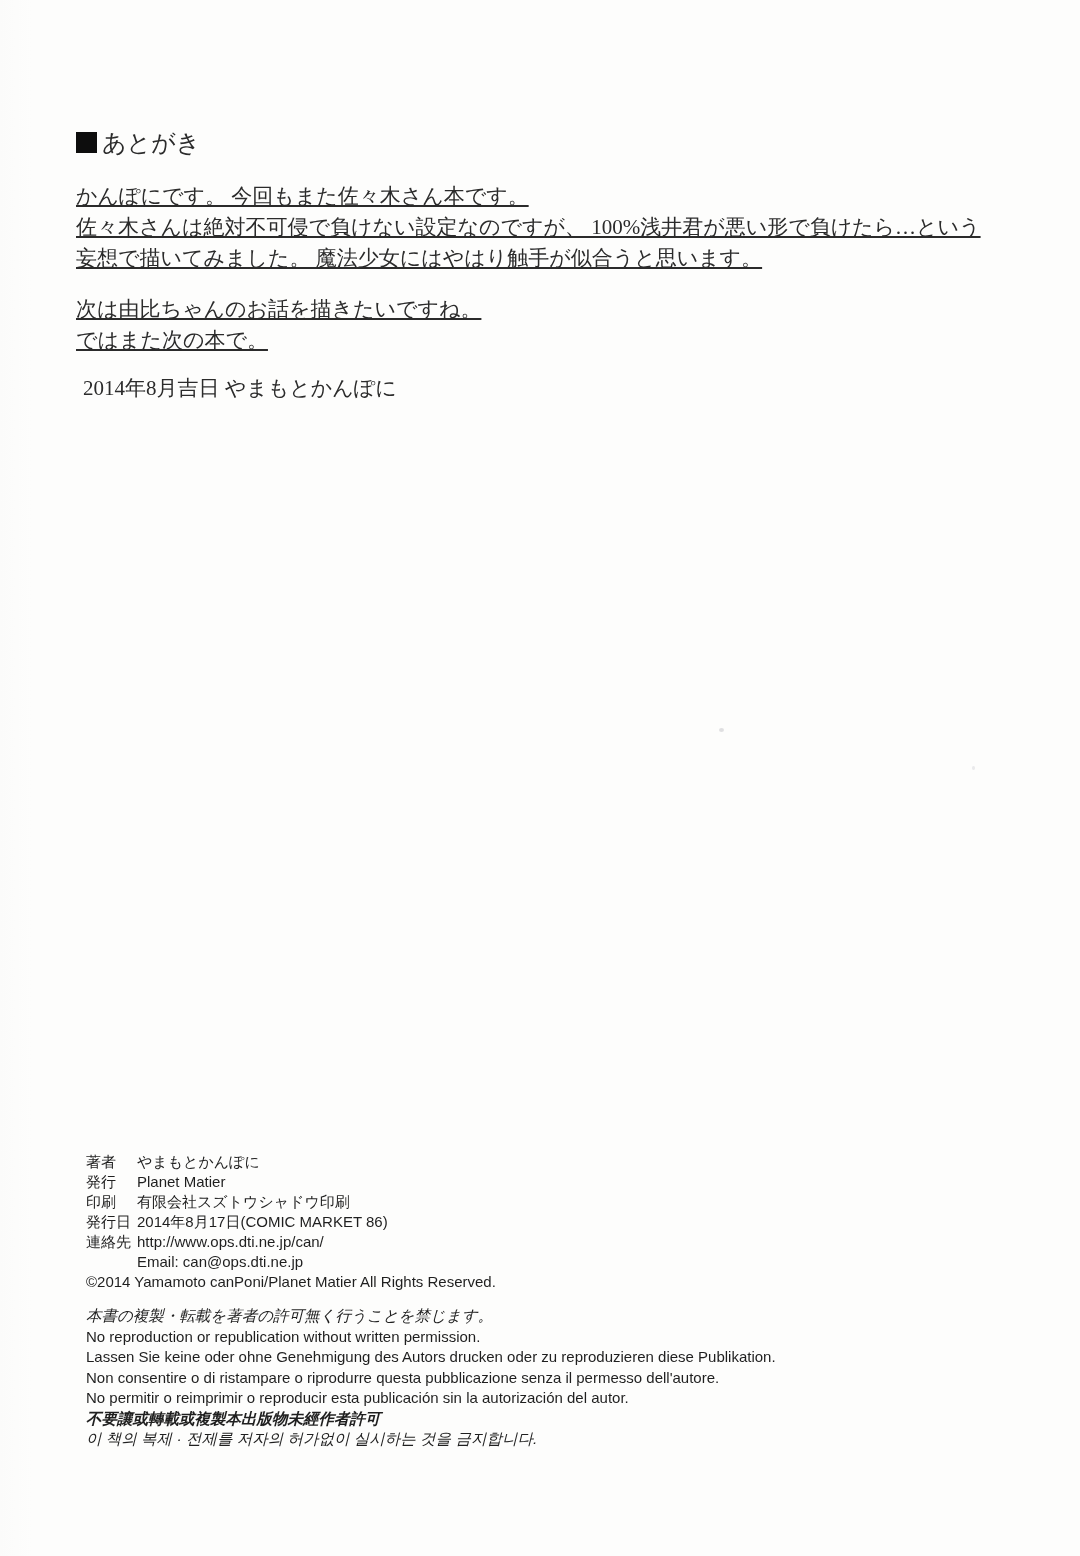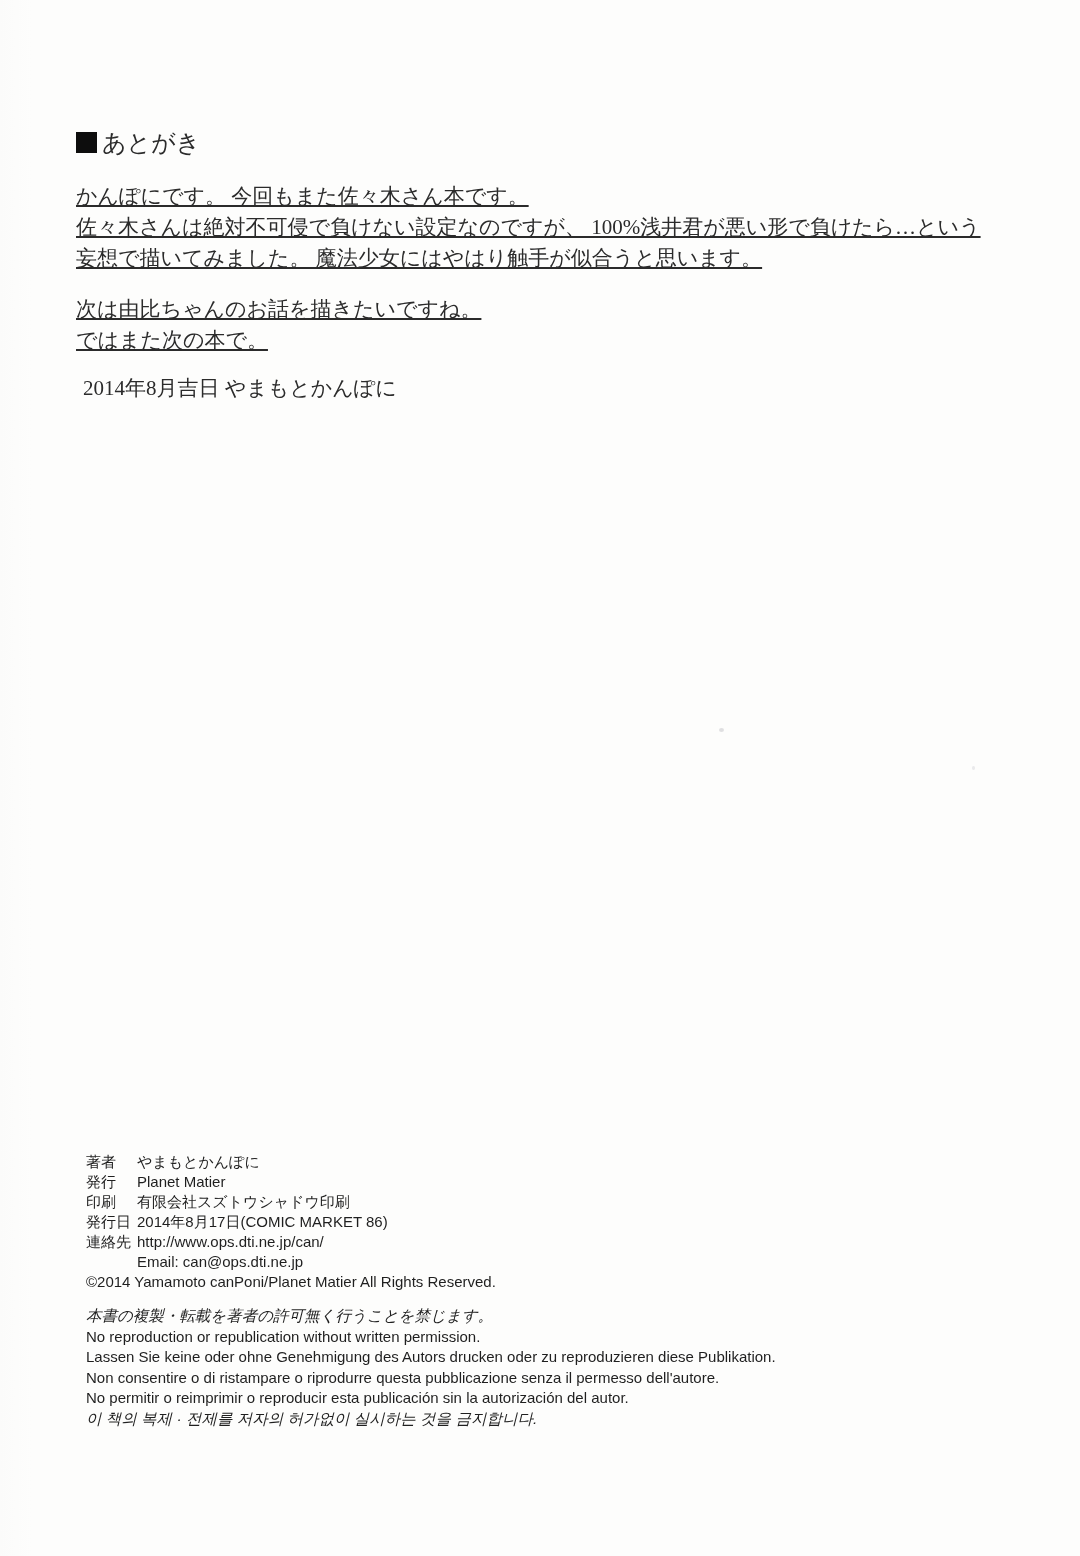--- a/index.html
+++ b/index.html
@@ -111,18 +111,19 @@
     </div>
     <div class="copyright">©2014 Yamamoto canPoni/Planet Matier All Rights Reserved.</div>
   </div>
 
   <div class="notice">
     <div class="cjk" lang="ja">本書の複製・転載を著者の許可無く行うことを禁じます。</div>
     <div lang="en">No reproduction or republication without written permission.</div>
     <div lang="de">Lassen Sie keine oder ohne Genehmigung des Autors drucken oder zu reproduzieren diese Publikation.</div>
     <div lang="it">Non consentire o di ristampare o riprodurre questa pubblicazione senza il permesso dell'autore.</div>
     <div lang="es">No permitir o reimprimir o reproducir esta publicación sin la autorización del autor.</div>
+    <div class="cjk zh" lang="zh">不要讓或轉載或複製本出版物未經作者許可</div>
     <div class="cjk" lang="ko">이 책의 복제 · 전제를 저자의 허가없이 실시하는 것을 금지합니다.</div>
   </div>
 
   <div class="speck speck-1"></div>
   <div class="speck speck-2"></div>
 </div>
 
 </body></html>

